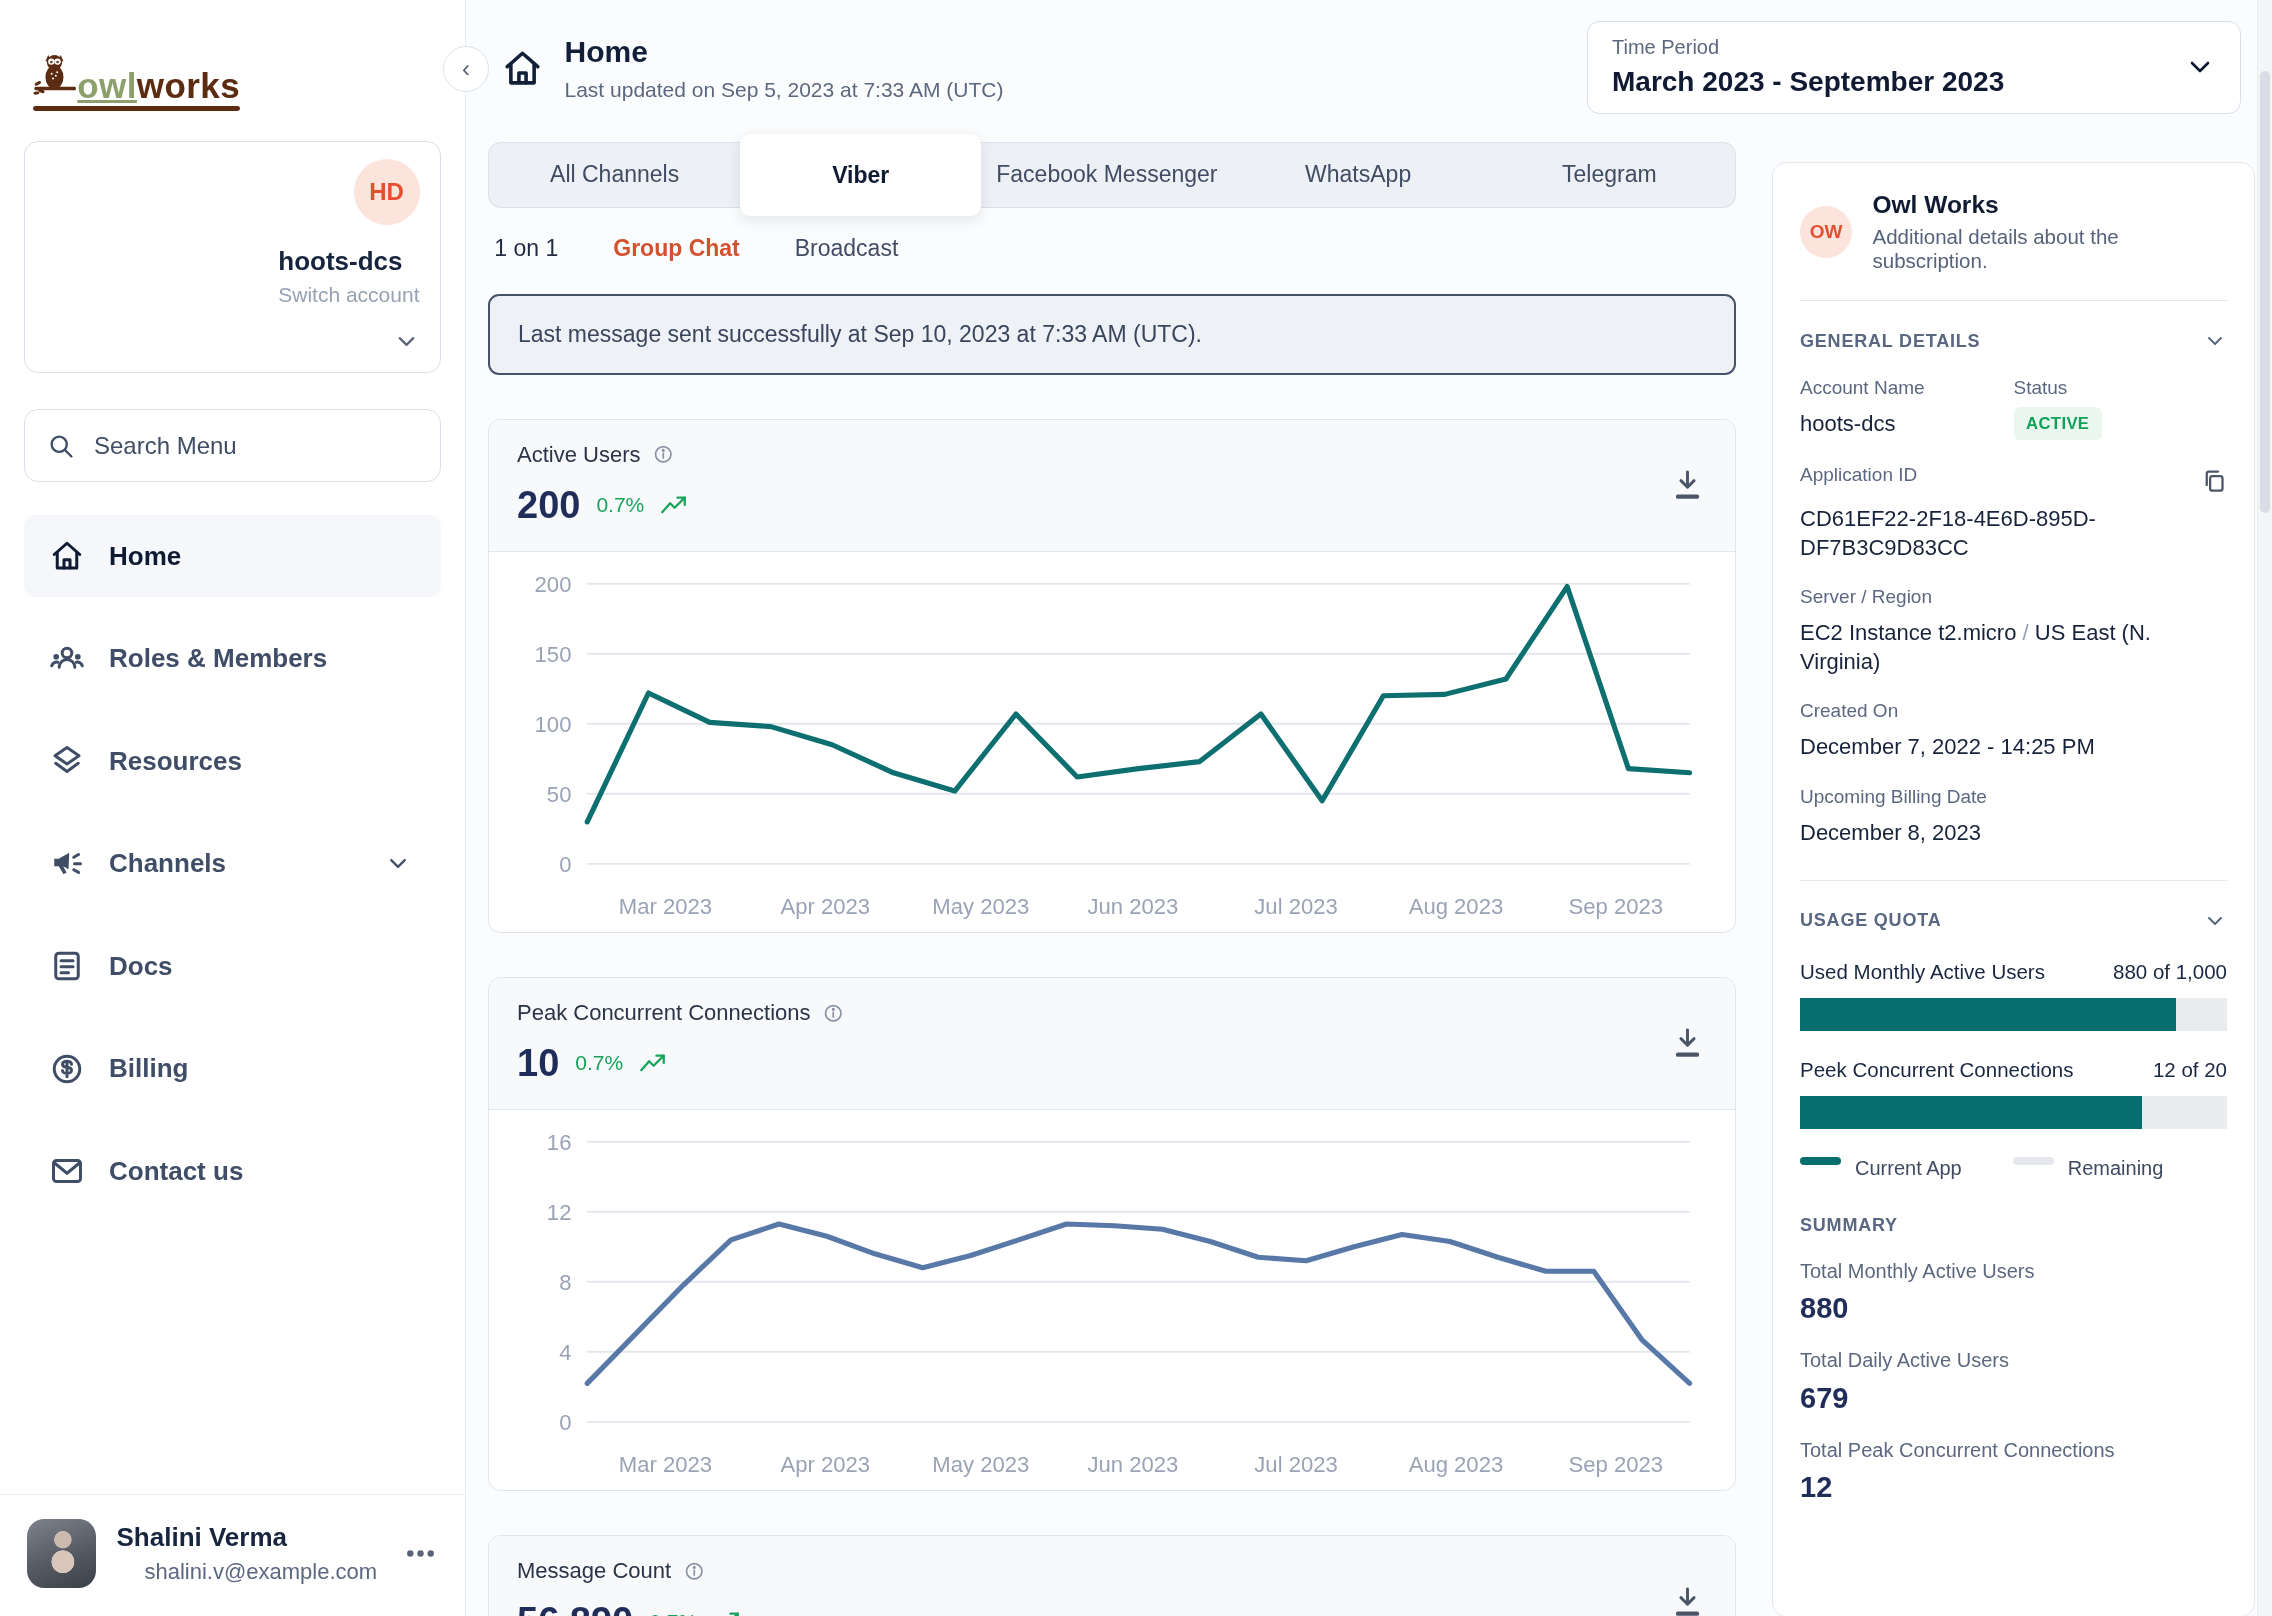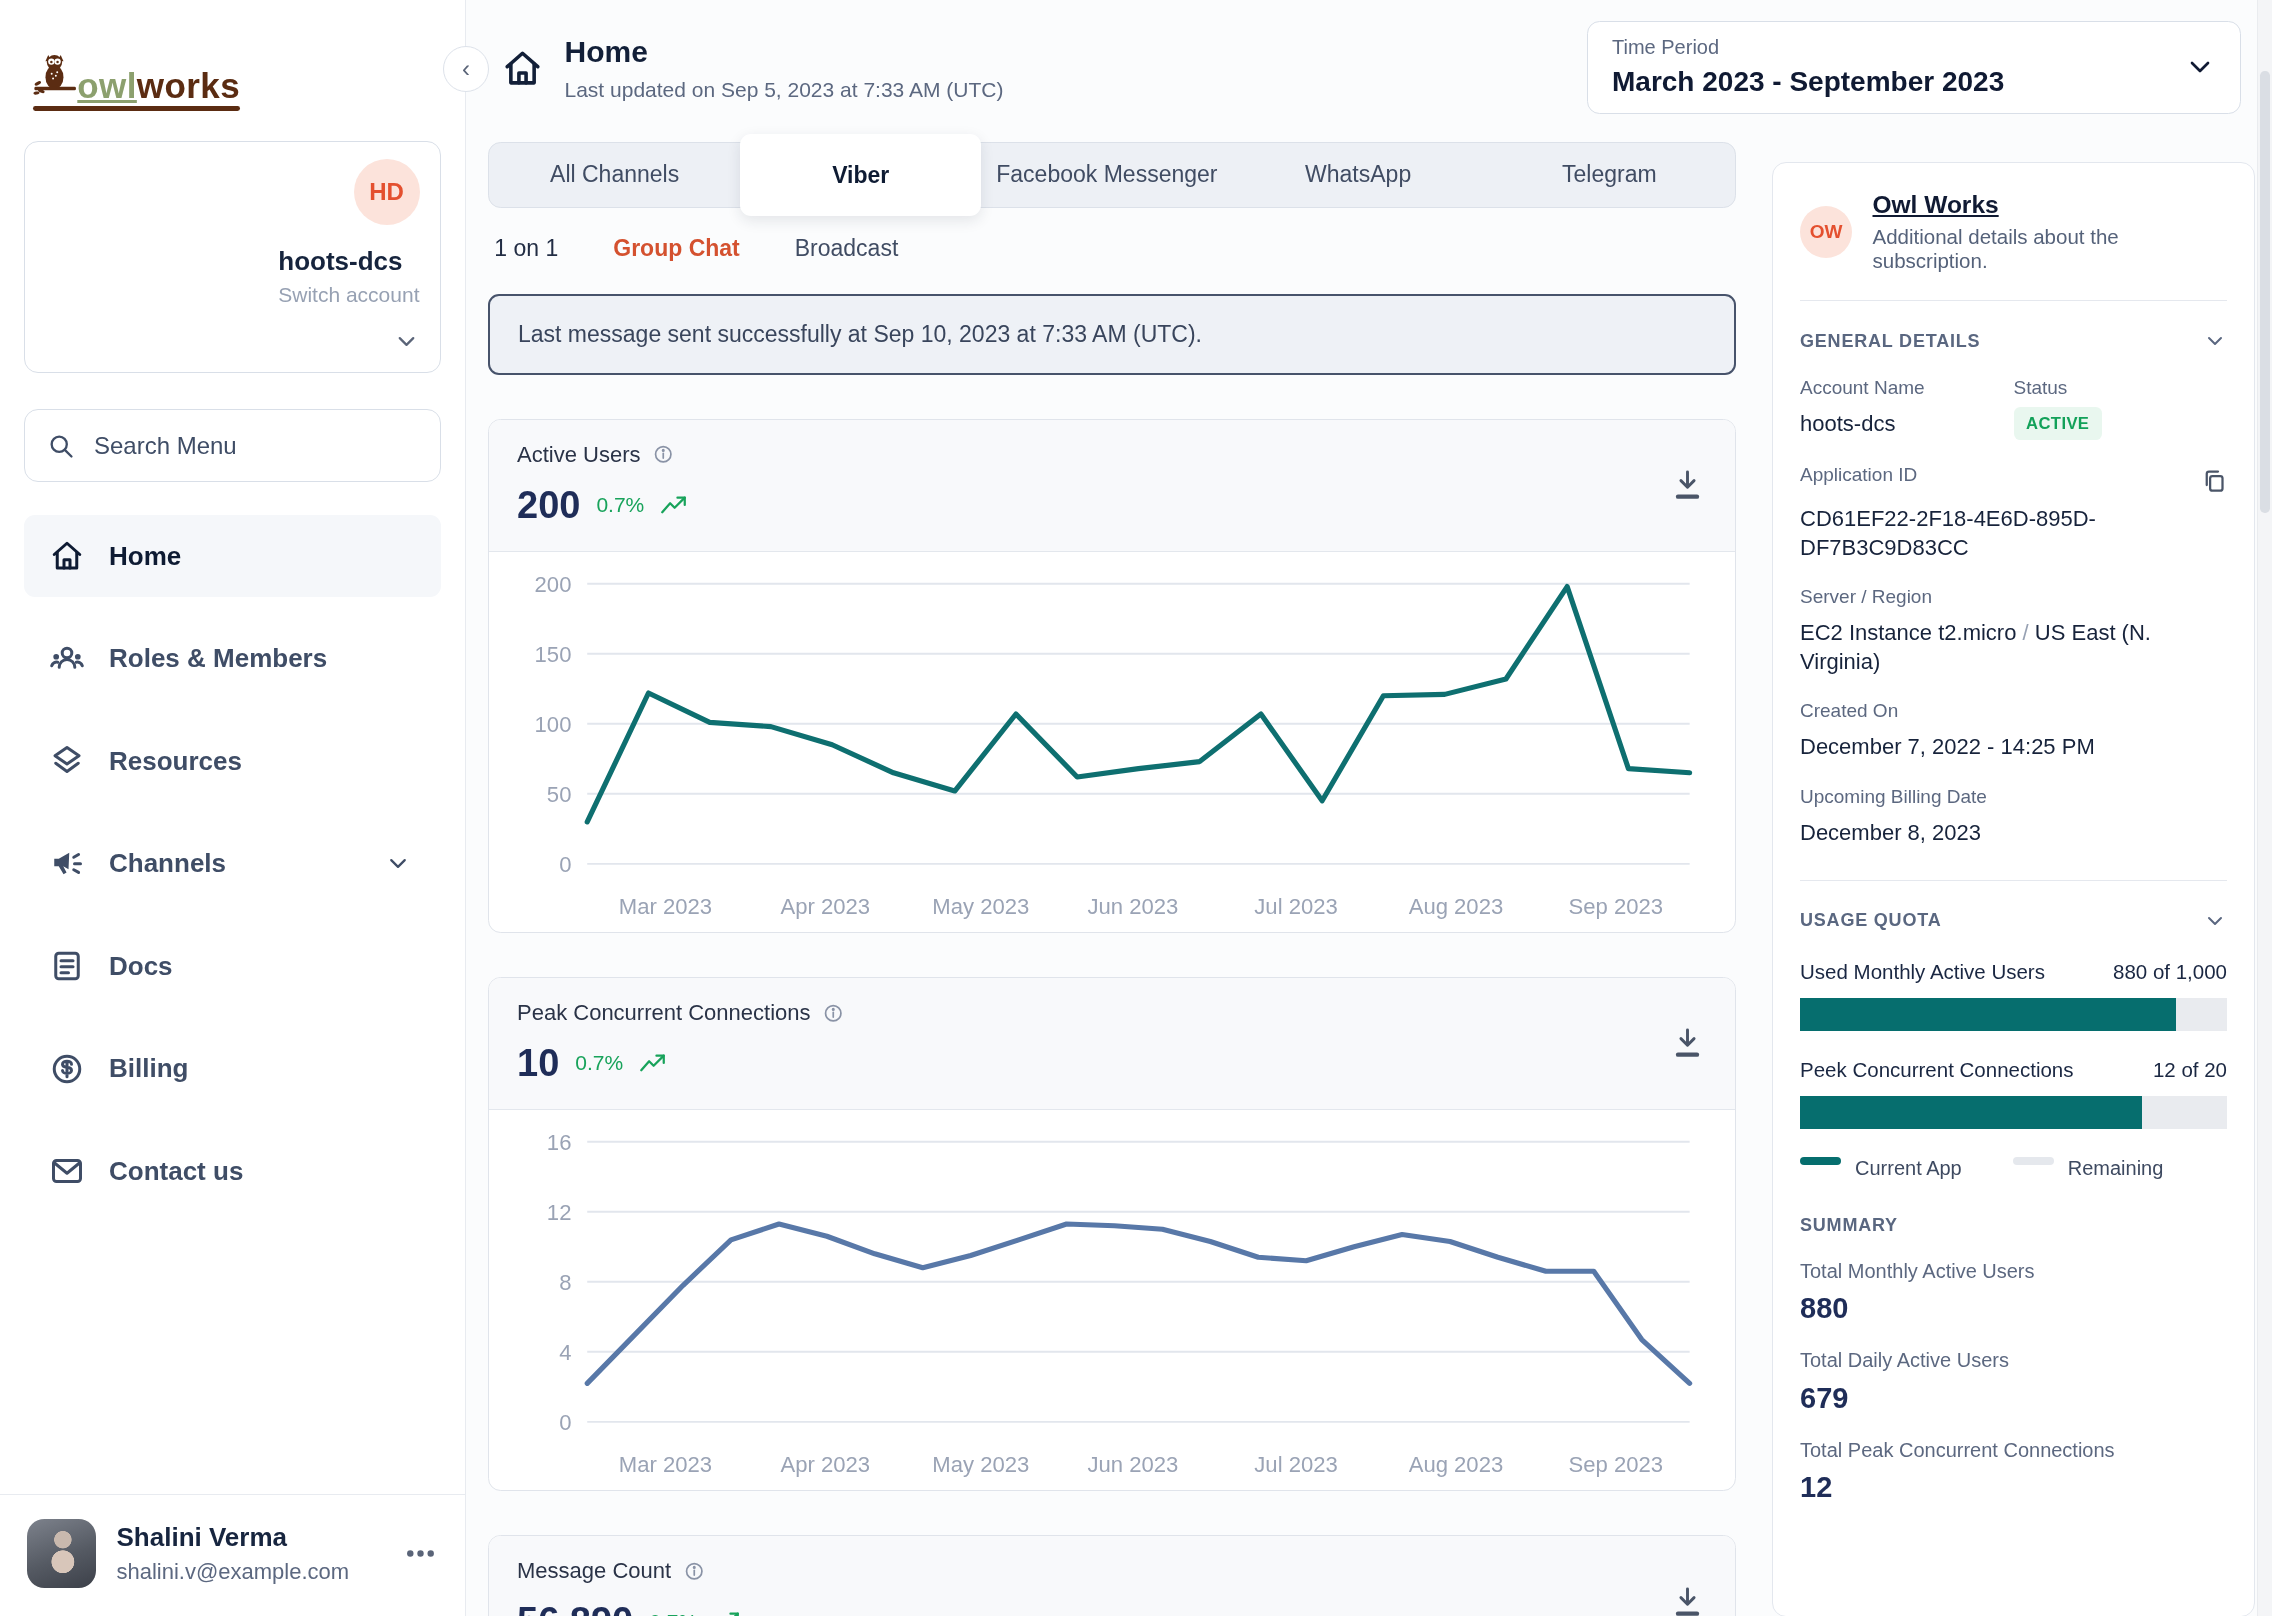--- a/index.html
+++ b/index.html
@@ -31,21 +31,21 @@
   .nav-item svg { flex:0 0 36px; }
   .nav-item.active { background:#F5F7FA; color:#0E1B33; }
   .nav-item .chev { margin-left:auto; }
 
   .sidebar-user { position:absolute; left:0; right:0; bottom:0; border-top:1.6px solid #E8EBF0; padding:24px 27px 28px; display:flex; align-items:center; gap:20.5px; background:#fff; }
   .user-photo { width:69px; height:69px; border-radius:17.4px; flex:0 0 69px;
     background: radial-gradient(circle at 52% 30%, #c9b9ae 0 14%, transparent 15%),
                 radial-gradient(circle at 52% 62%, #d8c6ba 0 20%, transparent 21%),
                 linear-gradient(160deg,#7d828c 0%, #555a63 55%, #3c4049 100%); }
   .user-name { font-size:26px; font-weight:700; color:#17253F; }
-  .user-email { font-size:22px; color:#5C6880; margin-top:6.3px; }
+  .user-email { font-size:22px; color:#5C6880; margin-top:6.3px;margin-left:28px; }
   .user-menu { margin-left:auto; color:#5A6478; }
 
   
   .main { flex:1; position:relative; height:1616px; background:#FBFCFD; overflow:hidden; }
   .main-header { display:flex; justify-content:space-between; align-items:flex-start; padding:20.5px 32px 0 35px; }
   .mh-left { display:flex; align-items:center; gap:20.5px; margin-top:14px; }
   .mh-title { font-size:30px; font-weight:700; color:#121F38; }
   .mh-sub { font-size:21px; color:#5C6880; margin-top:9.5px; }
   .time-period { width:654px; height:93px; border:1.6px solid #D9DFE8; border-radius:12.6px; background:#fff; display:flex; align-items:center; padding:0 24px; }
   .tp-label { font-size:20px; color:#5C6880; }
@@ -74,21 +74,21 @@
   .stat-number { font-size:38px; font-weight:700; color:#1F2D58; }
   .stat-change { font-size:21px; color:#18A35B; }
   .download-btn { position:absolute; right:30px; top:50%; transform:translateY(-50%); color:#4A5568; }
   .card-body { padding:12.6px 24px 4.7px; }
   .card-body svg.chart { display:block; width:100%; }
 
   
   .panel { width:483px; flex:0 0 483px; background:#fff; border:1.6px solid #E3E7EE; border-radius:14px; margin-top:20.5px; height:1455px; padding:28px 27px; overflow:hidden; }
   .panel-head { display:flex; align-items:center; gap:20.5px; padding-bottom:27px; border-bottom:1.6px solid #E5E8EE; }
   .panel-head .avatar-circle { width:52px; height:52px; flex:0 0 52px; font-size:19px; }
-  .panel-title { font-size:24.5px; font-weight:700; color:#101A33;text-decoration:underline; }
+  .panel-title { font-size:24.5px; font-weight:700; color:#101A33; }
   .panel-sub { font-size:20.5px; color:#55627A; margin-top:6.3px; }
   .section-head { display:flex; justify-content:space-between; align-items:center; margin-top:28px; }
   .section-title { font-size:18px; font-weight:700; letter-spacing:0.8px; color:#5A6780; }
   .field { margin-top:24px; }
   .field-label { font-size:19px; color:#5C6880; }
   .field-value { font-size:22px; color:#17233B; margin-top:11px; line-height:1.3; }
   .two-col { display:flex; margin-top:24px; }
   .two-col .col { flex:1; }
   .badge-active { display:inline-block; background:#E9F7EF; color:#12A159; font-weight:700; font-size:16.6px; letter-spacing:0.4px; padding:6.3px 12.6px; border-radius:6.3px; margin-top:8px; }
   .field-row { display:flex; justify-content:space-between; align-items:flex-start; }

